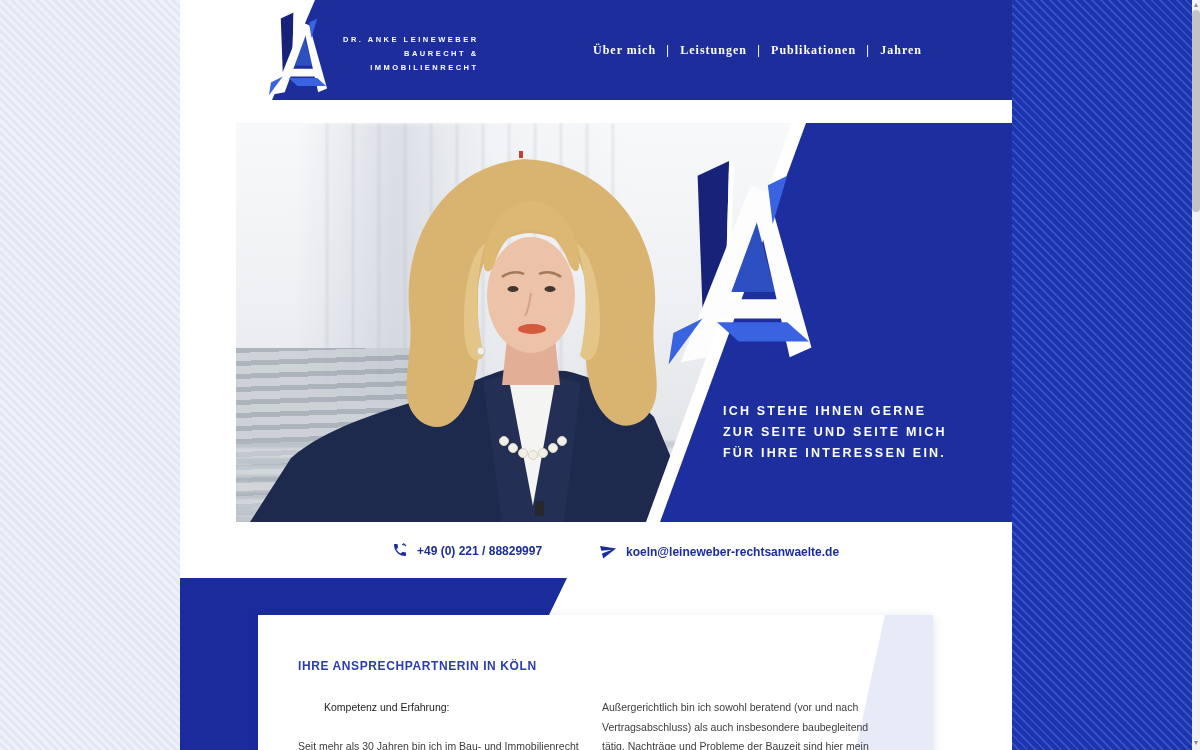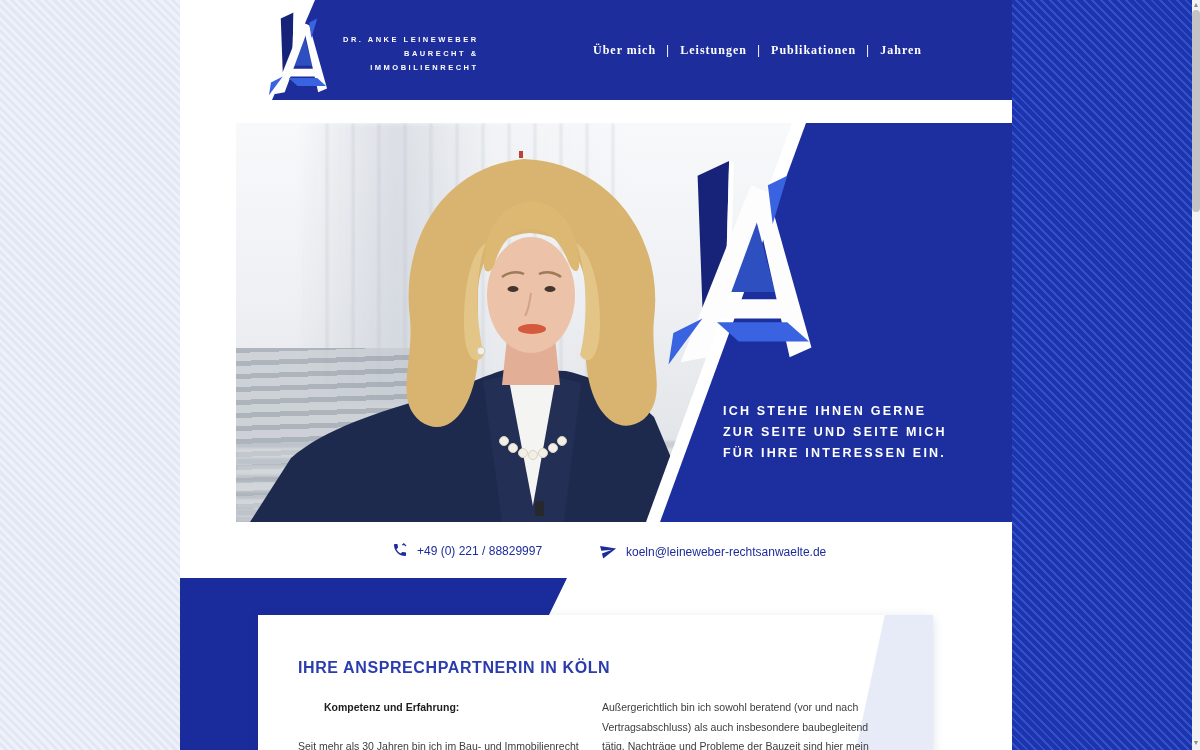--- a/index.html
+++ b/index.html
@@ -59,40 +59,40 @@
   .hero-white-strip{left:0;top:0;width:776px;height:399px;background:#ffffff;
     clip-path:polygon(556px 0,574px 0,428px 399px,410px 399px);}
   .hero-blue{left:0;top:0;width:776px;height:399px;background:#1d2f9f;
     clip-path:polygon(570px 0,776px 0,776px 399px,424px 399px);}
   .brand-logo-big{left:420px;top:26px;width:168px;height:218px;}
   .hero-tagline{left:487px;top:278px;color:#ffffff;font-size:12.5px;font-weight:bold;
     letter-spacing:2.2px;line-height:21px;white-space:nowrap;}
 
   
   .contact{left:236px;top:522px;width:776px;height:56px;background:#ffffff;}
-  .contact-item{top:20px;height:18px;color:#1c2d9b;font-size:12px;font-weight:normal;
+  .contact-item{top:20px;height:18px;color:#1c2d9b;font-size:12px;font-weight:bold;
     white-space:nowrap;cursor:pointer;}
   .contact-item .ic{display:inline-block;vertical-align:-3px;margin-right:9px;}
   .contact-phone{left:156px;}
   .contact-email{left:364px;text-align:right;}
 
   
   .lower{left:180px;top:578px;width:832px;height:172px;}
   .lower-band{left:0;top:0;width:832px;height:172px;background:#1a2b9b;
     clip-path:polygon(0 0,387px 0,368px 39px,78px 39px,78px 172px,0 172px);}
   .card{left:78px;top:37px;width:675px;height:200px;background:#ffffff;
     box-shadow:0 3px 10px rgba(40,60,120,.16);overflow:hidden;}
   .card-wedge{left:584px;top:0;width:91px;height:200px;background:#e7ebf7;
     clip-path:polygon(47% 0,100% 0,100% 100%,0 100%);}
-  .card-heading{left:40px;top:44px;color:#2b3cad;font-size:16px;font-weight:bold;
+  .card-heading{left:40px;top:44px;color:#2b3cad;font-size:12px;font-weight:bold;
     letter-spacing:.6px;white-space:nowrap;}
   .col{font-size:10.5px;color:#3c3c3c;line-height:19.5px;white-space:nowrap;}
   .col-left{left:40px;top:83px;}
   .col-right{left:344px;top:83px;}
-  .col .sub{font-weight:bold;color:#1d1d1d;margin-bottom:8px;padding-left:26px;}
+  .col .sub{font-weight:normal;color:#1d1d1d;margin-bottom:8px;padding-left:26px;}
   .col-left .para{margin-top:19px;}
 </style>
 </head>
 <body>
 
 <div class="abs stripe-left"></div>
 <div class="abs stripe-right"></div>
 
 <div class="abs header">
   <div class="abs header-bg"></div>

